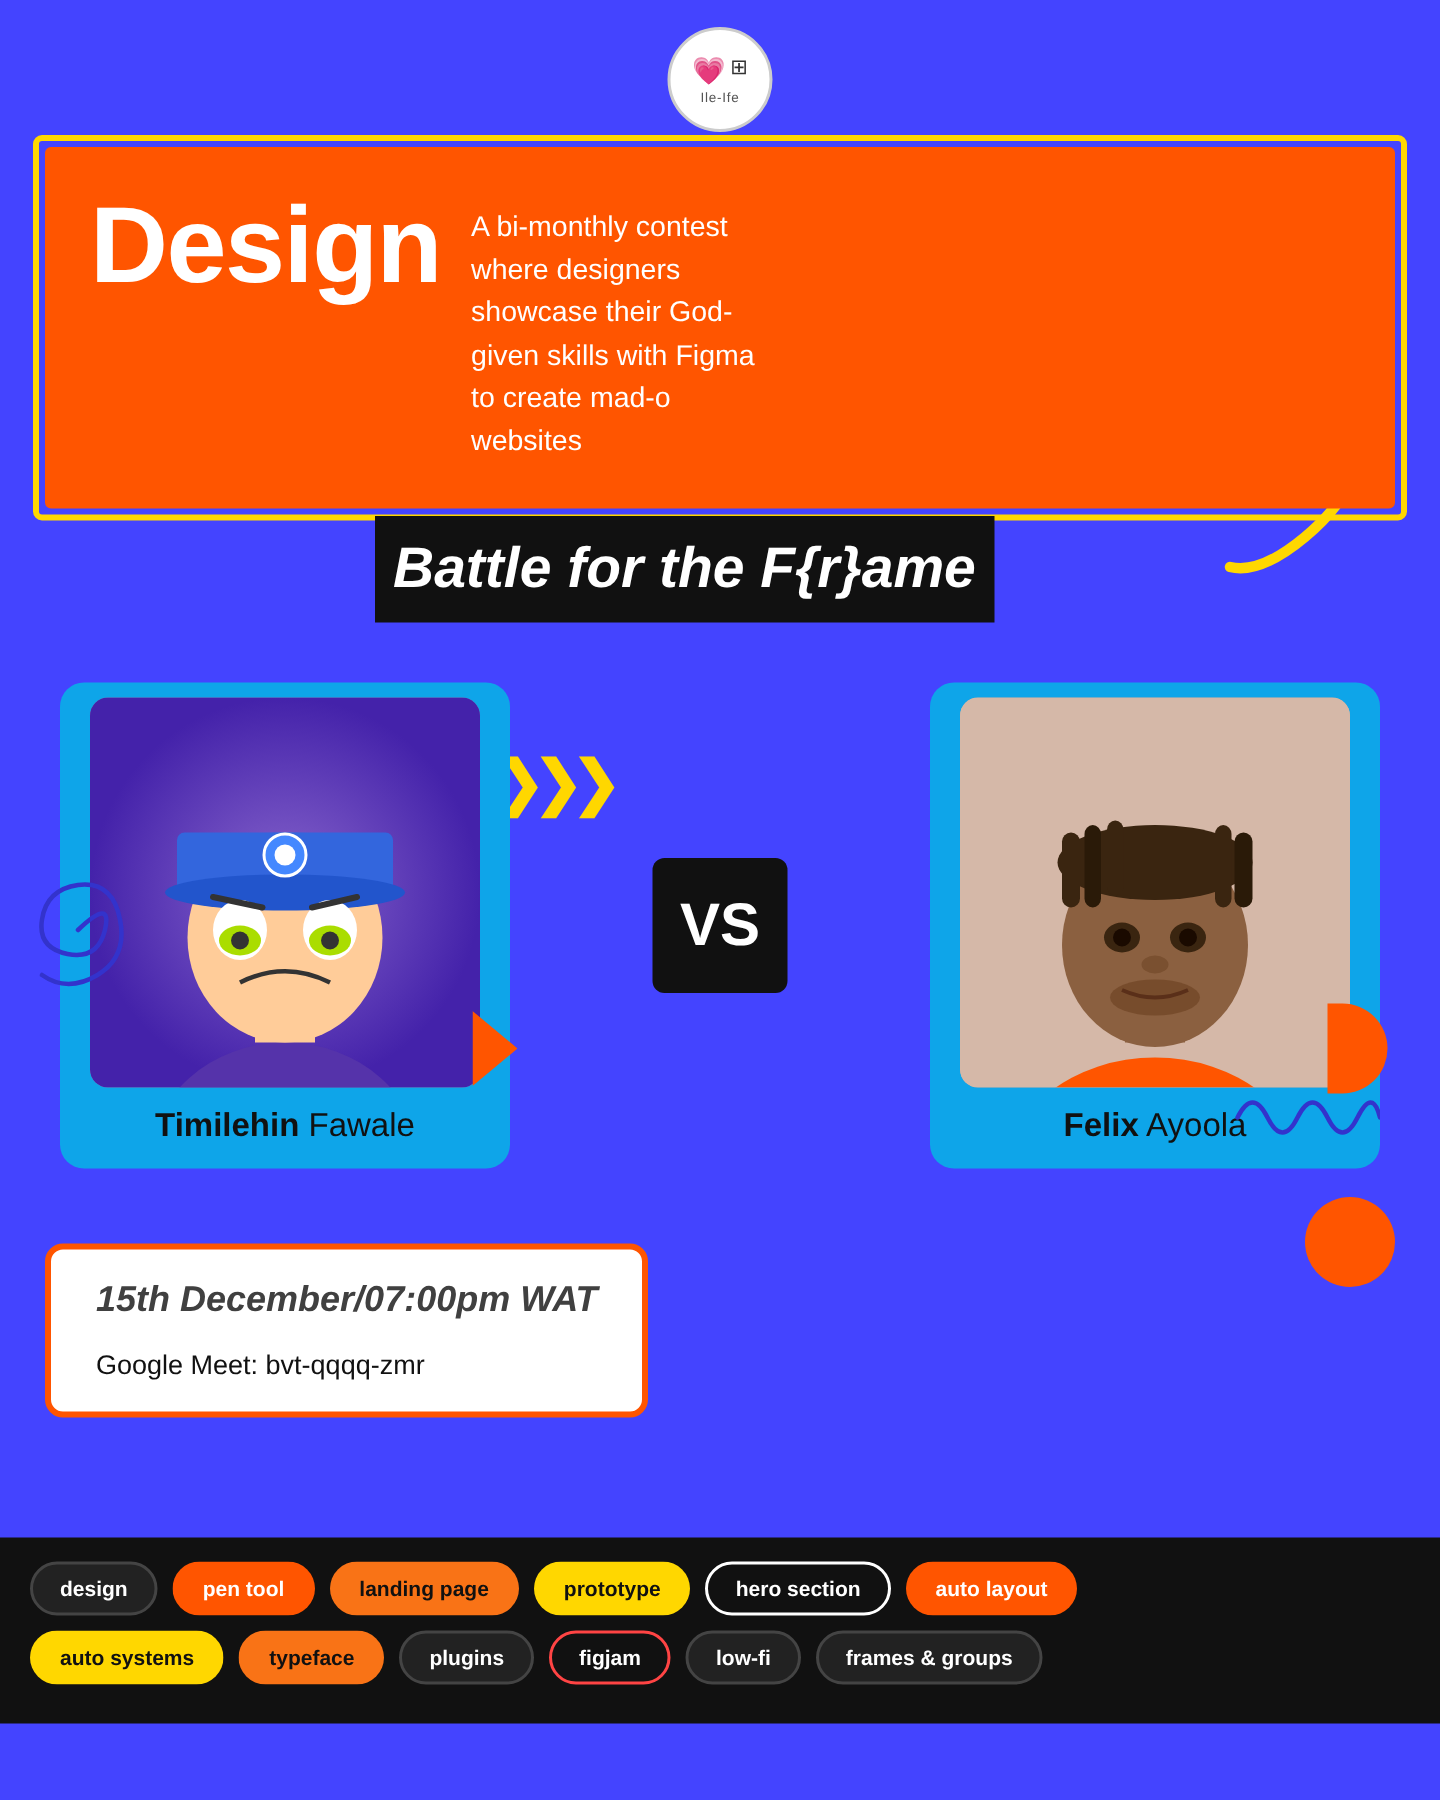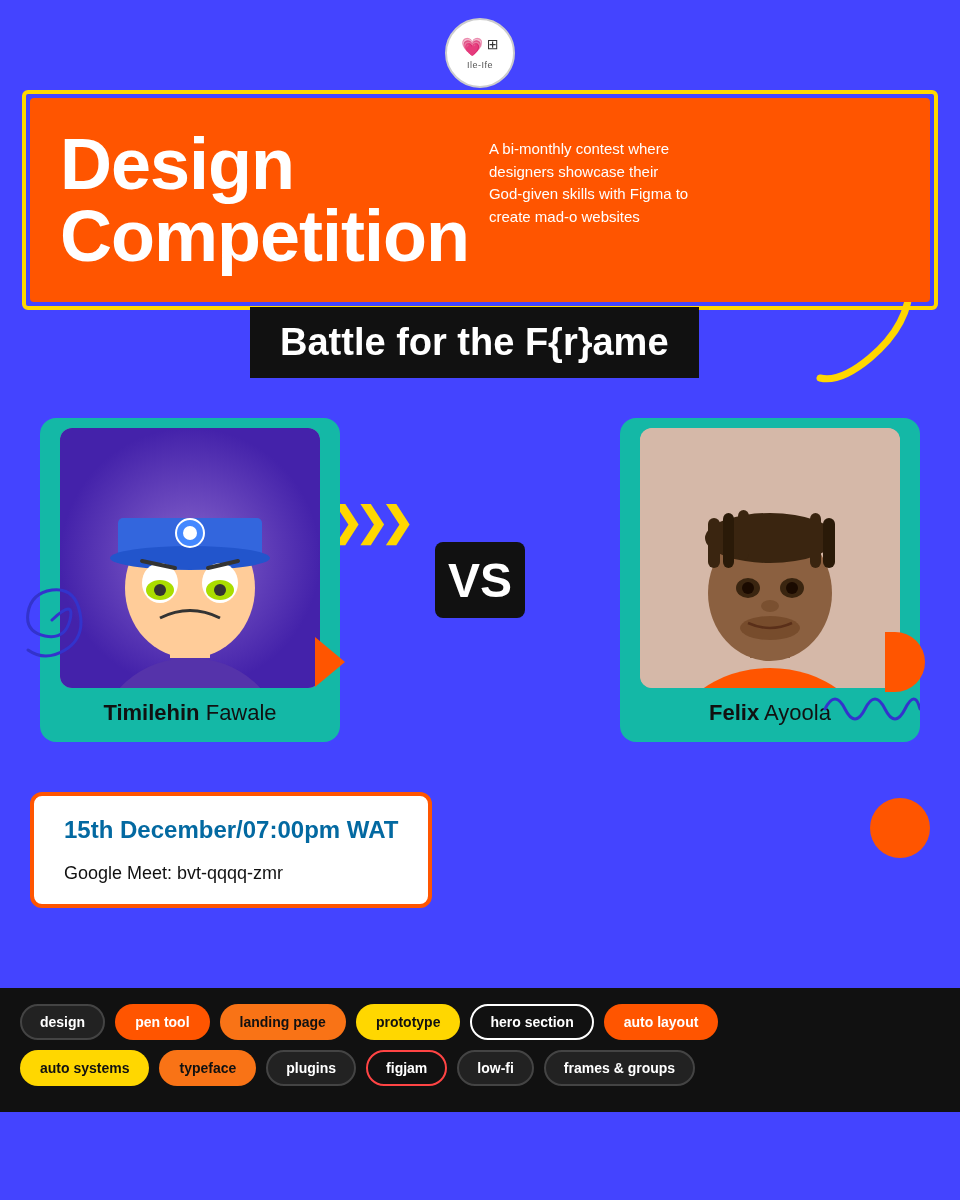--- a/index.html
+++ b/index.html
@@ -71,21 +71,21 @@
     .banner-title {
       font-size: 72px;
       font-weight: 900;
       color: white;
       line-height: 1.0;
       letter-spacing: -1px;
     }
     .banner-desc {
       flex: 1;
       color: white;
-      font-size: 15px;
+      font-size: 19px;
       line-height: 1.5;
       max-width: 200px;
       padding-top: 10px;
     }
 
     
     .yellow-border-deco {
       position: absolute;
       top: -8px;
       left: -8px;
@@ -129,39 +129,40 @@
       background: #FF5500;
       border-radius: 50%;
     }
 
     
     .battle-banner {
       background: #111;
       color: white;
       font-size: 38px;
       font-weight: 900;
-      padding: 14px 30px;
+      padding: 14px 12px;
       margin: -5px 0 20px 220px;
       display: inline-block;
       position: relative;
       z-index: 5;
+      font-style: italic;
     }
 
     
     .versus-section {
       display: flex;
       align-items: center;
       justify-content: space-between;
       padding: 20px 10px;
       gap: 20px;
     }
 
     
     .contestant-card {
-      background: #14b8a6;
+      background: #0ea5e9;
       border-radius: 16px;
       padding: 10px;
       width: 300px;
       display: flex;
       flex-direction: column;
       align-items: center;
       position: relative;
     }
     .contestant-avatar {
       width: 260px;
@@ -184,45 +185,46 @@
       padding-bottom: 6px;
     }
     .contestant-name strong {
       font-weight: 900;
     }
 
     
     .vs-badge {
       background: #111;
       color: white;
-      font-size: 48px;
+      font-size: 40px;
       font-weight: 900;
       width: 90px;
-      height: 76px;
+      height: 90px;
       display: flex;
       align-items: center;
       justify-content: center;
       border-radius: 8px;
       flex-shrink: 0;
     }
 
     
     .date-box {
       background: white;
       border: 4px solid #FF5500;
       border-radius: 12px;
       padding: 20px 30px;
       margin: 20px 0;
       display: inline-block;
       max-width: 420px;
     }
     .date-text {
       font-size: 24px;
       font-weight: 900;
-      color: #0369a1;
+      color: #404040;
+      font-style: italic;
     }
     .meet-text {
       font-size: 18px;
       font-weight: 400;
       color: #111;
       margin-top: 19px;
     }
 
     
     .tags-section {
@@ -308,21 +310,20 @@
     </svg>
   </div>
 
   
   <div class="banner-container">
     <div class="yellow-border-deco"></div>
     <div class="orange-banner">
       <div class="banner-title-block">
         <div class="banner-title">
           <div>Design</div>
-          <div>Competition</div>
         </div>
       </div>
       <div class="banner-desc">A bi-monthly contest where designers showcase their God-given skills with Figma to create mad-o websites</div>
     </div>
   </div>
 
   
   <div class="deco-chevrons">❯❯❯</div>
 
   

